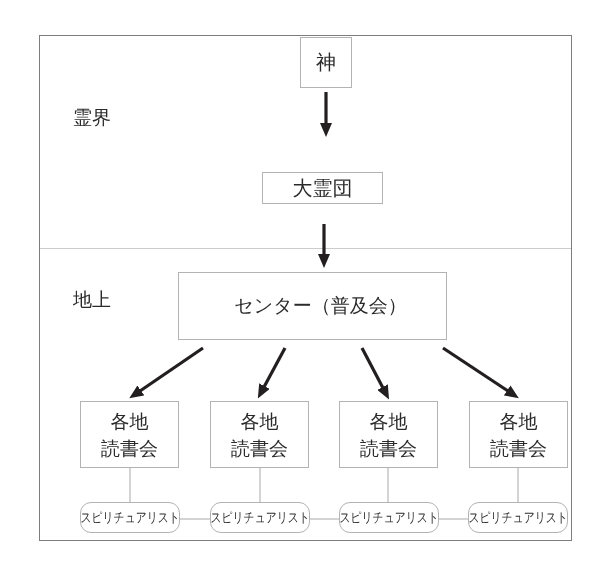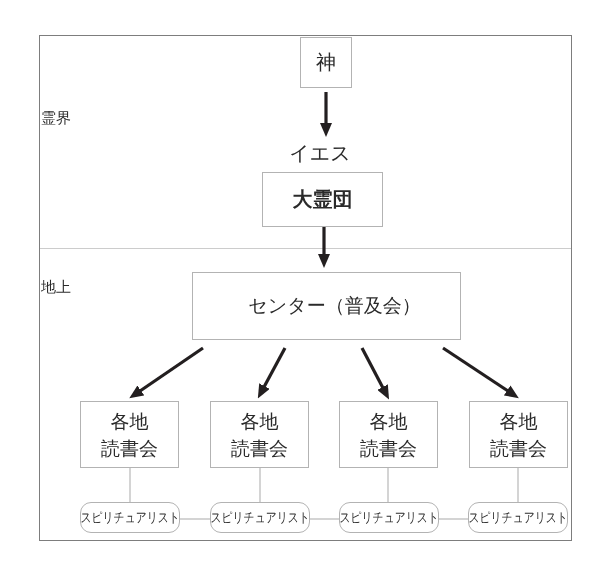--- a/index.html
+++ b/index.html
@@ -8,31 +8,31 @@
     --divider:#cccccc;
     --connector:#c6c6c6;
     --arrow:#231f20;
     --text:#2a2a2a;
   }
   html,body{margin:0;padding:0;background:#ffffff;}
   body{font-family:"Liberation Sans","DejaVu Sans",sans-serif;color:var(--text);}
   .canvas{position:relative;width:610px;height:574px;background:#ffffff;overflow:hidden;}
   .frame{position:absolute;left:39px;top:35px;width:533px;height:506px;border:1px solid var(--frame-border);box-sizing:border-box;}
   .divider{position:absolute;left:40px;top:248px;width:531px;height:1px;background:var(--divider);}
-  .section-label{position:absolute;font-size:15px;line-height:22px;color:var(--text);}
+  .section-label{position:absolute;font-size:19px;line-height:22px;color:var(--text);margin-left:32px;}
   .label-spirit{left:41px;top:107px;}
-  .label-earth{left:41px;top:276px;}
+  .label-earth{left:41px;top:289px;}
   svg.links{position:absolute;left:0;top:0;width:610px;height:574px;pointer-events:none;}
   .node{position:absolute;background:#ffffff;border:1px solid var(--box-border);box-sizing:border-box;
         display:flex;flex-direction:column;align-items:center;justify-content:center;text-align:center;}
   .node-god{left:300px;top:37px;width:52px;height:51px;font-size:20px;}
   .plain-label{position:absolute;text-align:center;}
   .node-jesus{left:266px;top:141px;width:108px;font-size:20px;line-height:24px;}
-  .node-band{left:262px;top:172px;width:121px;height:55px;font-size:20px;font-weight:bold;}
-  .node-center{left:192px;top:272px;width:269px;height:68px;font-size:19px;line-height:28px;padding-left:16px;}
+  .node-band{left:262px;top:172px;width:121px;height:32px;font-size:20px;}
+  .node-center{left:178px;top:272px;width:269px;height:68px;font-size:19px;line-height:28px;padding-left:16px;}
   .node-reading{top:401px;width:99px;height:67px;font-size:19px;line-height:27px;}
   .rg-0{left:80px;} .rg-1{left:210px;} .rg-2{left:339px;} .rg-3{left:469px;}
   .node-spiritualist{top:502px;width:100px;height:31px;border-radius:11px;font-size:13.5px;}
   .sp-0{left:80px;} .sp-1{left:210px;} .sp-2{left:339px;} .sp-3{left:468px;}
   .node-spiritualist .sq{display:inline-block;white-space:nowrap;transform:scaleX(0.8);transform-origin:center;}
 </style>
 </head>
 <body>
 
 <div class="canvas">
@@ -62,21 +62,20 @@
     <line x1="388" y1="468" x2="388" y2="502" stroke-width="1.5" stroke="#c6c6c6"></line>
     <line x1="518" y1="468" x2="518" y2="502" stroke-width="1.5" stroke="#c6c6c6"></line>
 
     <line x1="180" y1="519" x2="210" y2="519" stroke-width="1.5" stroke="#c6c6c6"></line>
     <line x1="310" y1="519" x2="339" y2="519" stroke-width="1.5" stroke="#c6c6c6"></line>
     <line x1="439" y1="519" x2="468" y2="519" stroke-width="1.5" stroke="#c6c6c6"></line>
   </svg>
 
   <div class="node node-god">神</div>
 
-  <div class="plain-label node-jesus">イエス</div>
 
   <div class="node node-band">大霊団</div>
 
   <div class="node node-center">
     <div>センター（普及会）</div>
   </div>
 
   <div class="node node-reading rg-0">
     <div>各地</div>
     <div>読書会</div>

